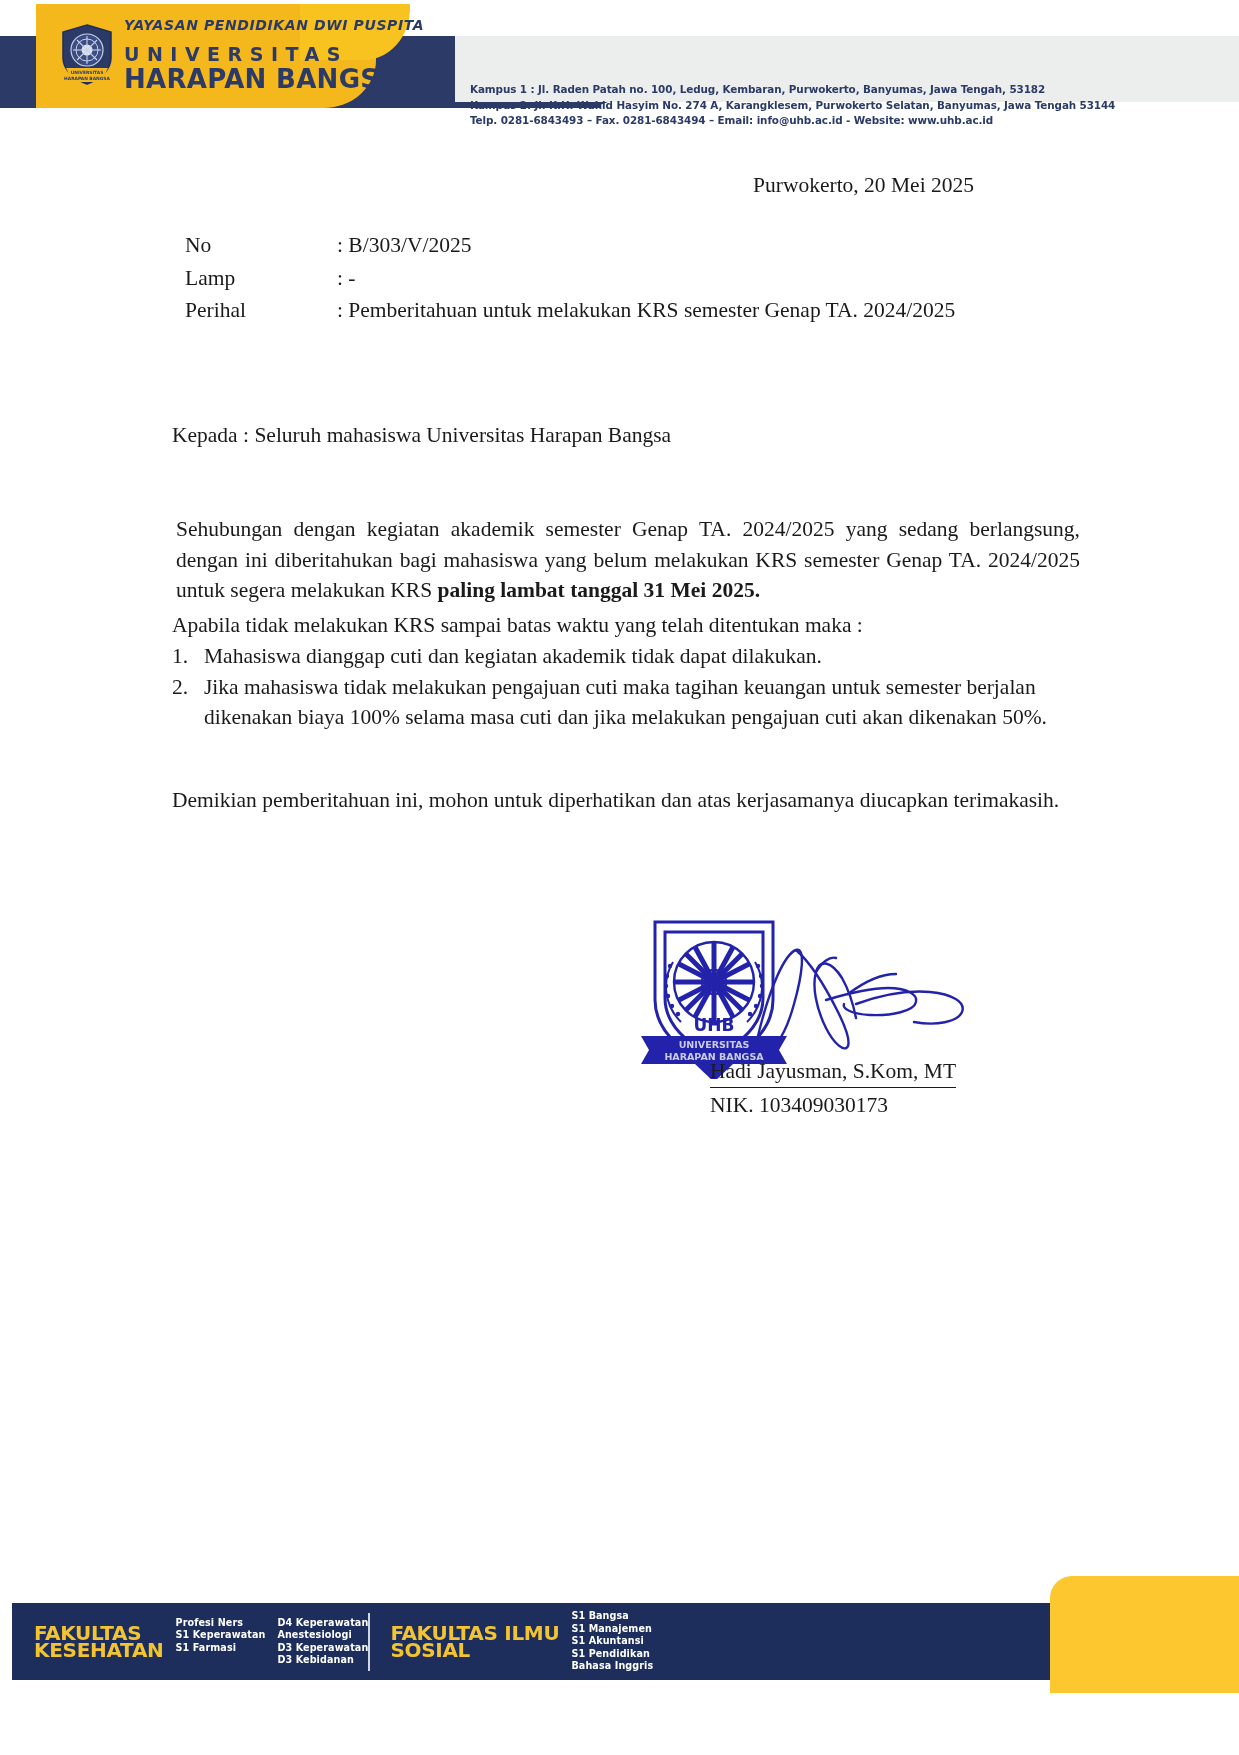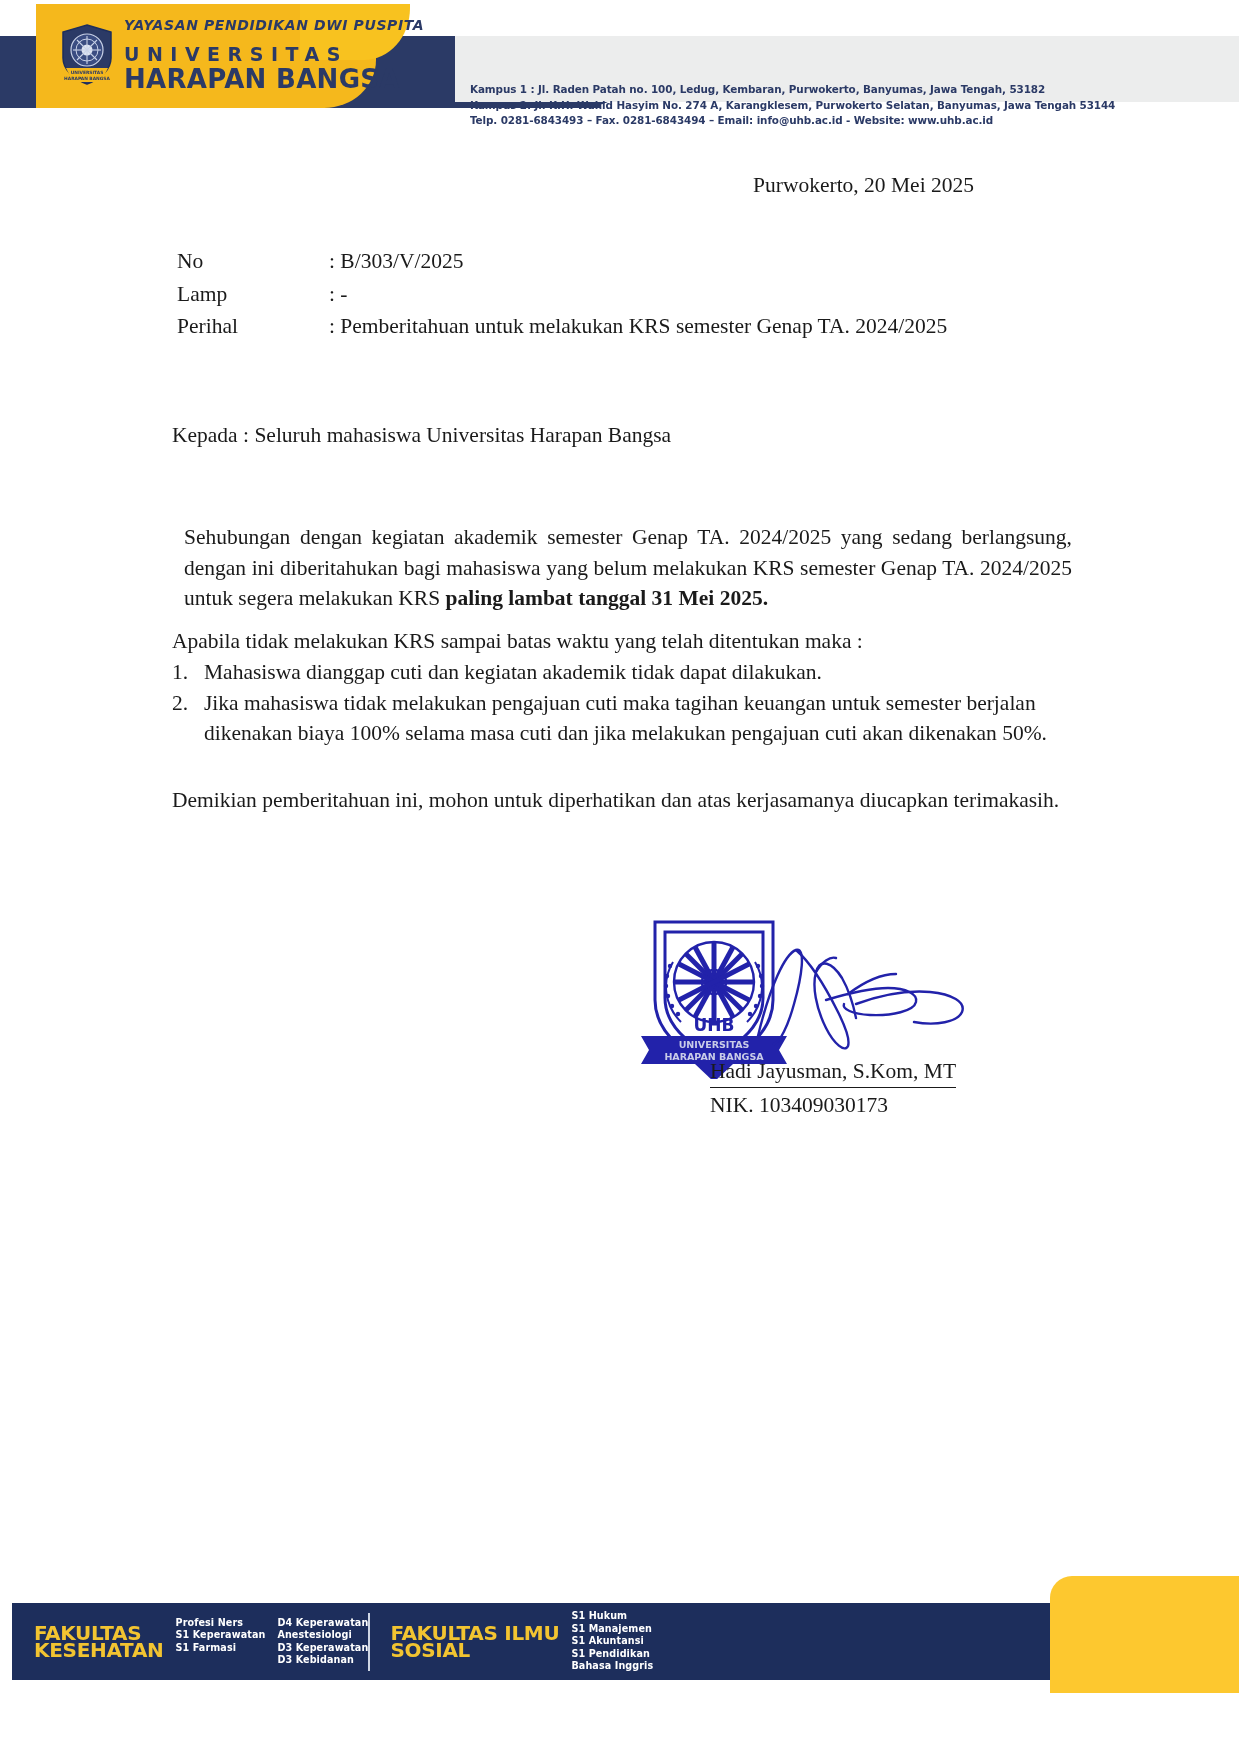--- a/index.html
+++ b/index.html
@@ -75,32 +75,32 @@
   
   .doc-body {
     position:absolute; left:0; top:125px; width:1239px;
     font-size:21.5px; color:#1a1a1a; line-height:1.43;
   }
   .place-date {
     position:absolute; right:265px; top:45px;
     white-space:nowrap;
   }
   .ref-block {
-    position:absolute; left:177px; top:105px; width:900px;margin-top:16px;
+    position:absolute; left:185px; top:105px; width:900px;
   }
   .ref-row { display:flex; margin-bottom:2px; white-space:nowrap; }
   .ref-label { width:152px; flex:0 0 152px; }
   .ref-value { }
   .recipient {
     position:absolute; left:172px; top:295px;
   }
   .para-block {
     position:absolute; left:172px; top:385px; width:912px;
   }
-  .p-just { text-align:justify; text-justify:inter-word; margin:12px; }
+  .p-just { text-align:justify; text-justify:inter-word; margin:4px; }
   .p-left { text-align:left; margin:0; }
   .bold { font-weight:bold; }
   ol.terms {
     margin:0; padding:0; list-style:none;
   }
   ol.terms li {
     display:flex; align-items:flex-start; margin:0;
   }
   ol.terms li .num { flex:0 0 32px; }
   ol.terms li .txt { flex:1 1 auto; text-align:left; }
@@ -341,21 +341,21 @@
     </div>
 
 
     <div class="ft-col">
       <div class="ft-fac">
         <div>FAKULTAS ILMU</div>
         <div>SOSIAL</div>
       </div>
       <div class="ft-gap"></div>
       <div class="ft-prog">
-        <div>S1 Hukum</div>
+        <div>S1 Bangsa</div>
         <div>S1 Manajemen</div>
         <div>S1 Akuntansi</div>
         <div>S1 Pendidikan</div>
         <div class="indent">Bahasa Inggris</div>
       </div>
     </div>
 
   </div>
 </div>
 

